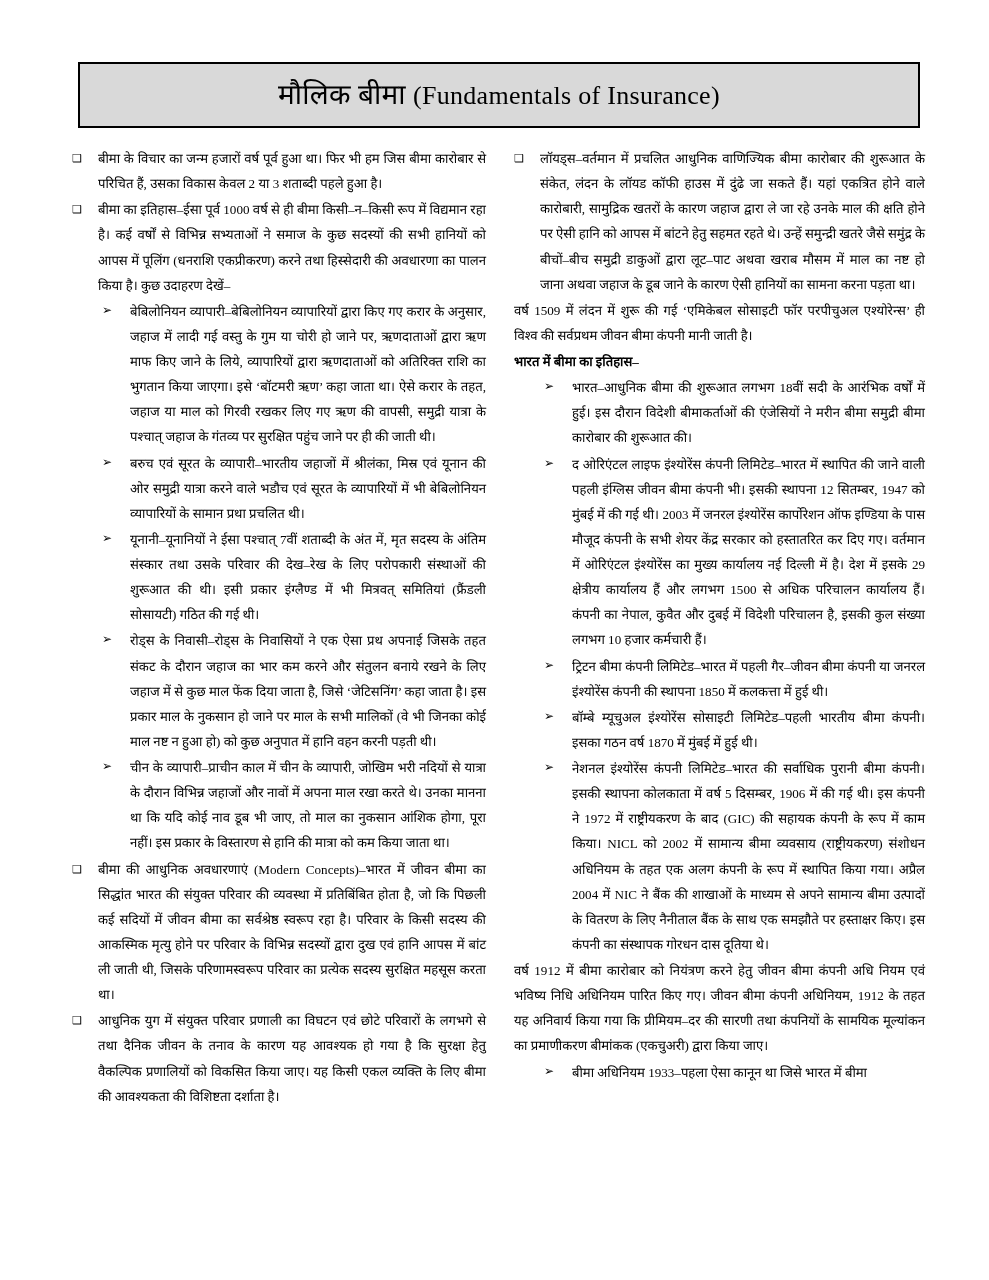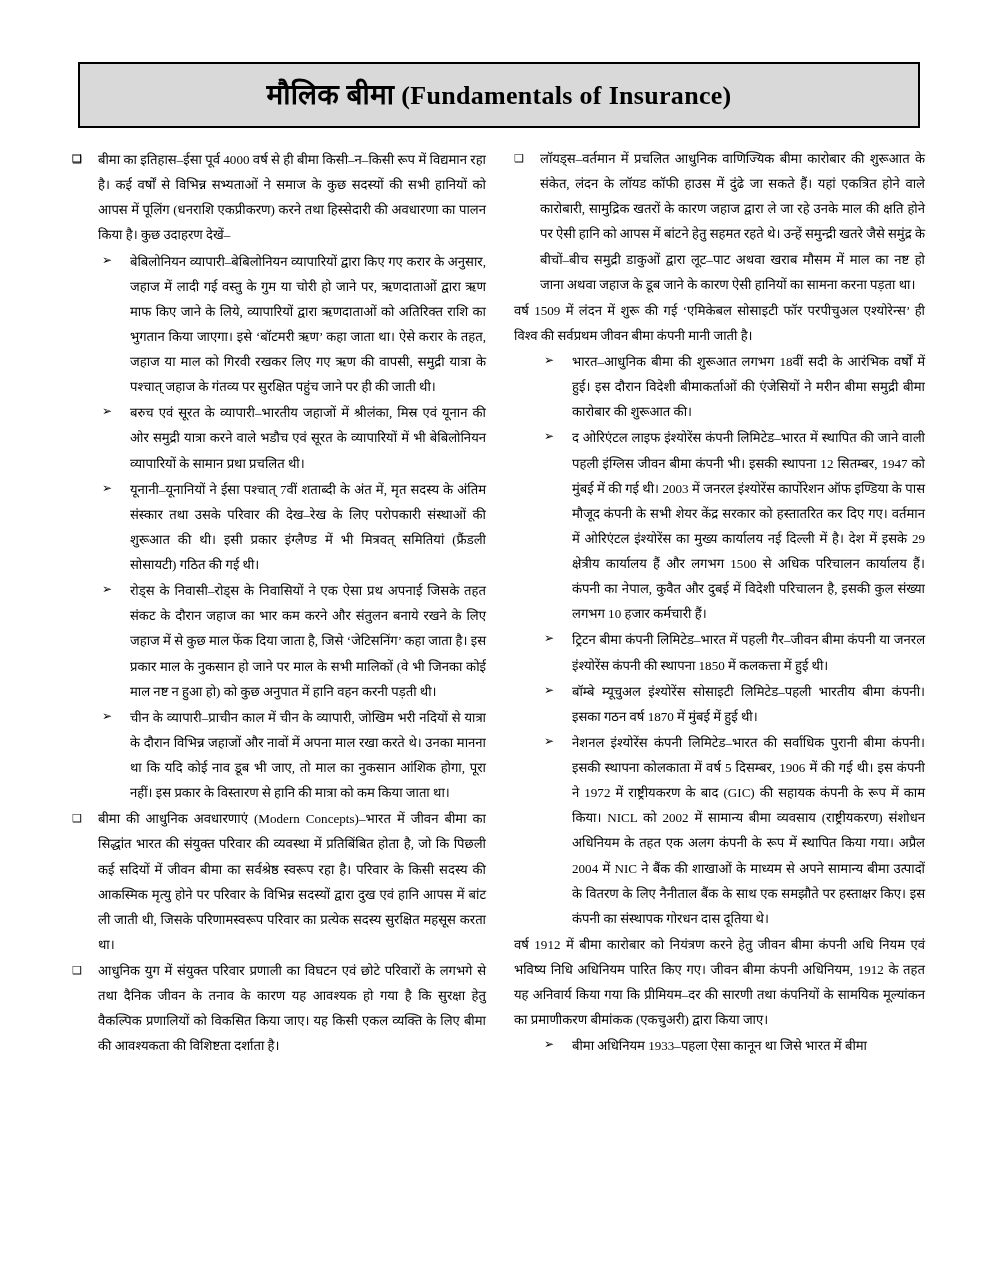--- a/index.html
+++ b/index.html
@@ -31,21 +31,21 @@
     height: 66px;
     background: #d9d9d9;
     border: 2px solid #000000;
     box-sizing: border-box;
     display: flex;
     align-items: center;
     justify-content: center;
   }
   .title-text {
     font-family: "Liberation Serif", "DejaVu Serif", serif;
-    font-weight: bold;
+    font-weight: normal;
     font-size: 27px;
     letter-spacing: 0.3px;
     white-space: nowrap;
     line-height: 1;
   }
   .title-hi { font-size: 28px; }
   .title-en { font-size: 26px; }
 
   
   .columns {
@@ -128,25 +128,26 @@
       <span class="title-en">(Fundamentals of Insurance)</span>
     </div>
   </div>
 
   <div class="columns">
 
     <div class="col col-left">
 
       <div class="blk sq">
         <span class="mk">❑</span>
-      </div>
-
-      <div class="blk sq">
-        <span class="mk">❑</span>
-        <span class="b">बीमा का इतिहास–</span><span>ईसा पूर्व 4000 वर्ष से ही बीमा किसी–न–किसी रूप में विद्यमान रहा है। कई वर्षों से विभिन्न सभ्यताओं ने समाज के कुछ सदस्यों की सभी हानियों को आपस में पूलिंग (धनराशि एकप्रीकरण) करने तथा हिस्सेदारी की अवधारणा का पालन किया है। कुछ उदाहरण देखें–</span>
+        <span>बीमा के विचार का जन्म हजारों वर्ष पूर्व हुआ था। फिर भी हम जिस बीमा कारोबार से परिचित हैं, उसका विकास केवल 2 या 3 शताब्दी पहले हुआ है।</span>
+      </div>
+
+      <div class="blk sq">
+        <span class="mk">❑</span>
+        <span class="b">बीमा का इतिहास–</span><span>ईसा पूर्व 1000 वर्ष से ही बीमा किसी–न–किसी रूप में विद्यमान रहा है। कई वर्षों से विभिन्न सभ्यताओं ने समाज के कुछ सदस्यों की सभी हानियों को आपस में पूलिंग (धनराशि एकप्रीकरण) करने तथा हिस्सेदारी की अवधारणा का पालन किया है। कुछ उदाहरण देखें–</span>
       </div>
 
       <div class="blk arw">
         <span class="mk">➢</span>
         <span class="b">बेबिलोनियन व्यापारी–</span><span>बेबिलोनियन व्यापारियों द्वारा किए गए करार के अनुसार, जहाज में लादी गई वस्तु के गुम या चोरी हो जाने पर, ऋणदाताओं द्वारा ऋण माफ किए जाने के लिये, व्यापारियों द्वारा ऋणदाताओं को अतिरिक्त राशि का भुगतान किया जाएगा। इसे ‘बॉटमरी ऋण’ कहा जाता था। ऐसे करार के तहत, जहाज या माल को गिरवी रखकर लिए गए ऋण की वापसी, समुद्री यात्रा के पश्चात् जहाज के गंतव्य पर सुरक्षित पहुंच जाने पर ही की जाती थी।</span>
       </div>
 
       <div class="blk arw">
         <span class="mk">➢</span>
         <span class="b">बरुच एवं सूरत के व्यापारी–</span><span>भारतीय जहाजों में श्रीलंका, मिस्र एवं यूनान की ओर समुद्री यात्रा करने वाले भडौच एवं सूरत के व्यापारियों में भी बेबिलोनियन व्यापारियों के सामान प्रथा प्रचलित थी।</span>
@@ -183,20 +184,21 @@
 
       <div class="blk sq">
         <span class="mk">❑</span>
         <span class="b">लॉयड्स–</span><span>वर्तमान में प्रचलित आधुनिक वाणिज्यिक बीमा कारोबार की शुरूआत के संकेत, लंदन के लॉयड कॉफी हाउस में दुंढे जा सकते हैं। यहां एकत्रित होने वाले कारोबारी, सामुद्रिक खतरों के कारण जहाज द्वारा ले जा रहे उनके माल की क्षति होने पर ऐसी हानि को आपस में बांटने हेतु सहमत रहते थे। उन्हें समुन्द्री खतरे जैसे समुंद्र के बीचों–बीच समुद्री डाकुओं द्वारा लूट–पाट अथवा खराब मौसम में माल का नष्ट हो जाना अथवा जहाज के डूब जाने के कारण ऐसी हानियों का सामना करना पड़ता था।</span>
       </div>
 
       <div class="blk plain">
         <span>वर्ष 1509 में लंदन में शुरू की गई ‘एमिकेबल सोसाइटी फॉर परपीचुअल एश्योरेन्स’ ही विश्व की सर्वप्रथम जीवन बीमा कंपनी मानी जाती है।</span>
       </div>
 
+      <div class="heading-line">भारत में बीमा का इतिहास–</div>
 
       <div class="blk arw">
         <span class="mk">➢</span>
         <span class="b">भारत–</span><span>आधुनिक बीमा की शुरूआत लगभग 18वीं सदी के आरंभिक वर्षों में हुई। इस दौरान विदेशी बीमाकर्ताओं की एंजेसियों ने मरीन बीमा समुद्री बीमा कारोबार की शुरूआत की।</span>
       </div>
 
       <div class="blk arw">
         <span class="mk">➢</span>
         <span class="b">द ओरिएंटल लाइफ इंश्योरेंस कंपनी लिमिटेड–</span><span>भारत में स्थापित की जाने वाली पहली इंग्लिस जीवन बीमा कंपनी भी। इसकी स्थापना 12 सितम्बर, 1947 को मुंबई में की गई थी। 2003 में जनरल इंश्योरेंस कार्पोरेशन ऑफ इण्डिया के पास मौजूद कंपनी के सभी शेयर केंद्र सरकार को हस्तातरित कर दिए गए। वर्तमान में ओरिएंटल इंश्योरेंस का मुख्य कार्यालय नई दिल्ली में है। देश में इसके 29 क्षेत्रीय कार्यालय हैं और लगभग 1500 से अधिक परिचालन कार्यालय हैं। कंपनी का नेपाल, कुवैत और दुबई में विदेशी परिचालन है, इसकी कुल संख्या लगभग 10 हजार कर्मचारी हैं।</span>
       </div>

